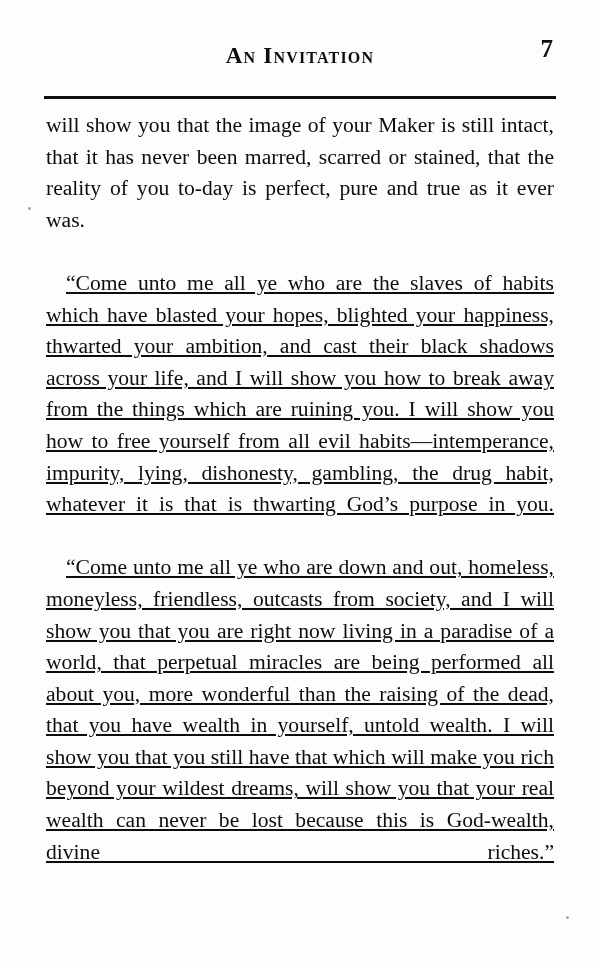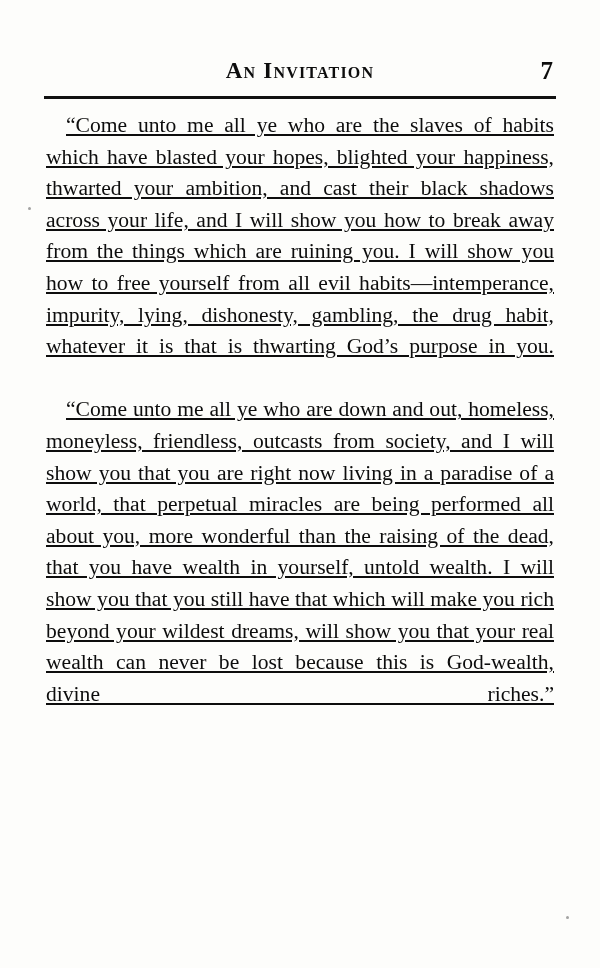--- a/index.html
+++ b/index.html
@@ -16,26 +16,26 @@
   }
   .page {
     position: relative;
     width: 600px;
     height: 968px;
     box-sizing: border-box;
     padding: 0;
   }
   .header {
     position: absolute;
-    top: 58px;
+    top: 36px;
     left: 47px;
     width: 506px;
     height: 40px;
     display: flex;
-    align-items: flex-start;
+    align-items: center;
     justify-content: center;
   }
   .running-head {
     font-variant: small-caps;
     font-weight: bold;
     font-size: 23px;
     letter-spacing: 1.2px;
     text-align: center;
     white-space: nowrap;
   }
@@ -94,20 +94,21 @@
 <div class="page">
 
   <div class="header">
     <div class="running-head">An Invitation</div>
     <div class="folio">7</div>
   </div>
 
   <div class="rule"></div>
 
   <div class="body-text">
+    <p>will show you that the image of your Maker is still intact, that it has never been marred, scarred or stained, that the reality of you to-day is perfect, pure and true as it ever was.</p>
     <p class="indent">“Come unto me all ye who are the slaves of habits which have blasted your hopes, blighted your happiness, thwarted your ambition, and cast their black shadows across your life, and I will show you how to break away from the things which are ruining you.  I will show you how to free yourself from all evil habits—intemperance, impurity, lying, dishonesty, gambling, the drug habit, whatever it is that is thwarting God’s purpose in you.</p>
     <p class="indent">“Come unto me all ye who are down and out, homeless, moneyless, friendless, outcasts from society, and I will show you that you are right now living in a paradise of a world, that perpetual miracles are being performed all about you, more wonderful than the raising of the dead, that you have wealth in yourself, untold wealth.  I will show you that you still have that which will make you rich beyond your wildest dreams, will show you that your real wealth can never be lost because this is God-wealth, divine riches.”</p>
   </div>
 
   <div class="speck s1"></div>
   <div class="speck s2"></div>
 
 </div>
 
 </body></html>

